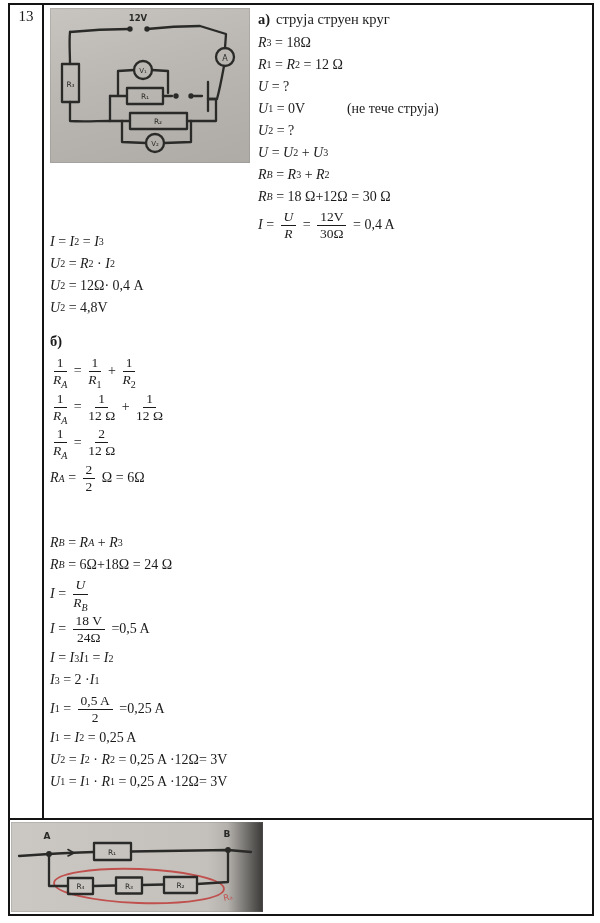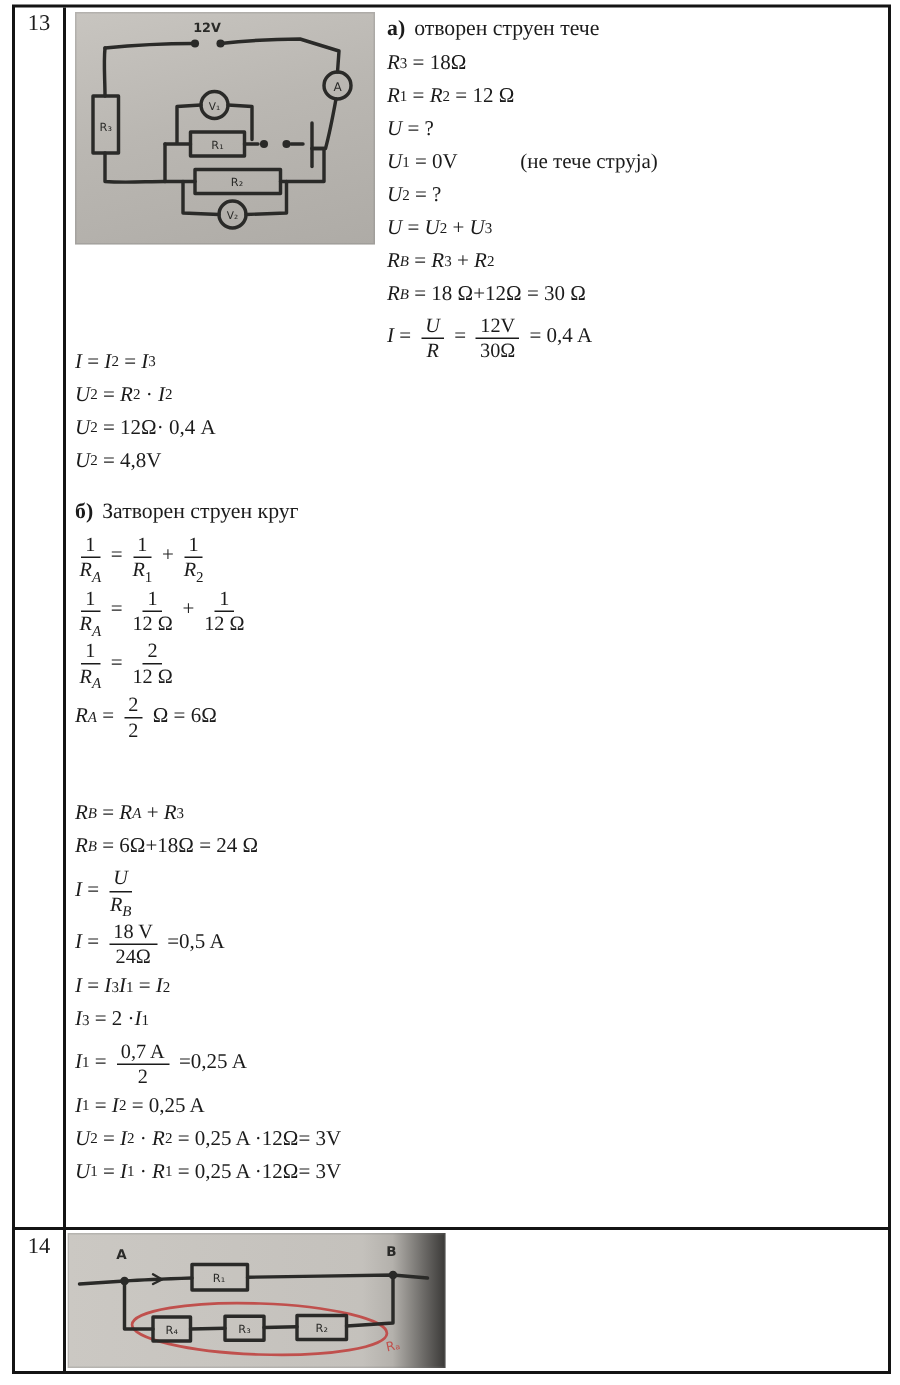--- a/index.html
+++ b/index.html
@@ -90,21 +90,21 @@
 
           <path class="wire" d="M72,113 L72,134 L96,135"></path>
           <circle class="wire" cx="105" cy="135" r="9"></circle>
           <text class="clabel" x="105" y="138" font-size="7" text-anchor="middle">V₂</text>
           <path class="wire" d="M114,135 L141,134 L141,113"></path>
         </svg>
       </div>
 
       <div class="block block-right">
         <div class="fline sect">
-          <b>а)</b><span>отворен струен тече</span>
+          <b>а)</b><span>струја струен круг</span>
         </div>
         <div>
             <div class="fline"><i>R</i><sub>3</sub> = 18Ω</div>
             <div class="fline"><i>R</i><sub>1</sub> = <i>R</i><sub>2</sub> = 12 Ω</div>
             <div class="fline"><i>U</i> = ?</div>
             <div class="fline"><i>U</i><sub>1</sub> = 0V            (не тече струја)</div>
             <div class="fline"><i>U</i><sub>2</sub> = ?</div>
             <div class="fline"><i>U</i> = <i>U</i><sub>2</sub> + <i>U</i><sub>3</sub></div>
             <div class="fline"><i>R</i><sub><i>B</i></sub> = <i>R</i><sub>3</sub> + <i>R</i><sub>2</sub></div>
             <div class="fline"><i>R</i><sub><i>B</i></sub> = 18 Ω+12Ω = 30 Ω</div>
@@ -113,47 +113,46 @@
       </div>
 
       <div class="block block-left">
         <div>
             <div class="fline"><i>I</i> = <i>I</i><sub>2</sub> = <i>I</i><sub>3</sub></div>
             <div class="fline"><i>U</i><sub>2</sub> = <i>R</i><sub>2</sub> · <i>I</i><sub>2</sub></div>
             <div class="fline"><i>U</i><sub>2</sub> = 12Ω· 0,4 A</div>
             <div class="fline"><i>U</i><sub>2</sub> = 4,8V</div>
           </div>
         <div class="fline sect gap-before">
-          <b>б)</b><span>Затворен струен круг</span>
+          <b>б)</b>
         </div>
         <div class="lines-frac">
             <div class="fline">    <span class="frac"><span>1</span><span><i>R</i><sub><i>A</i></sub></span></span> = <span class="frac"><span>1</span><span><i>R</i><sub>1</sub></span></span> + <span class="frac"><span>1</span><span><i>R</i><sub>2</sub></span></span></div>
             <div class="fline">    <span class="frac"><span>1</span><span><i>R</i><sub><i>A</i></sub></span></span> = <span class="frac"><span>1</span><span>12 Ω</span></span> + <span class="frac"><span>1</span><span>12 Ω</span></span></div>
             <div class="fline">    <span class="frac"><span>1</span><span><i>R</i><sub><i>A</i></sub></span></span> = <span class="frac"><span>2</span><span>12 Ω</span></span></div>
             <div class="fline">     <i>R</i><sub><i>A</i></sub> = <span class="frac"><span>2</span><span>2</span></span> Ω = 6Ω</div>
           </div>
         <div class="biggap-before">
             <div class="fline"><i>R</i><sub><i>B</i></sub> = <i>R</i><sub><i>A</i></sub> + <i>R</i><sub>3</sub></div>
             <div class="fline"><i>R</i><sub><i>B</i></sub> = 6Ω+18Ω = 24 Ω</div>
             <div class="fline"><i>I</i> = <span class="frac"><span><i>U</i></span><span><i>R</i><sub><i>B</i></sub></span></span></div>
             <div class="fline"><i>I</i> = <span class="frac"><span>18 V</span><span>24Ω</span></span> =0,5 A</div>
             <div class="fline"><i>I</i> = <i>I</i><sub>3</sub>                   <i>I</i><sub>1</sub> = <i>I</i><sub>2</sub></div>
             <div class="fline"><i>I</i><sub>3</sub> = 2 ·<i>I</i><sub>1</sub></div>
-            <div class="fline"><i>I</i><sub>1</sub> = <span class="frac"><span>0,7 A</span><span>2</span></span> =0,25 A</div>
+            <div class="fline"><i>I</i><sub>1</sub> = <span class="frac"><span>0,5 A</span><span>2</span></span> =0,25 A</div>
             <div class="fline">    <i>I</i><sub>1</sub> = <i>I</i><sub>2</sub> = 0,25 A</div>
             <div class="fline"><i>U</i><sub>2</sub> = <i>I</i><sub>2</sub> · <i>R</i><sub>2</sub> = 0,25 A ·12Ω= 3V</div>
             <div class="fline"><i>U</i><sub>1</sub> = <i>I</i><sub>1</sub> · <i>R</i><sub>1</sub> = 0,25 A ·12Ω= 3V</div>
           </div>
       </div>
 
     </div>
   </div>
 
   <div class="row row-14">
-    <div class="numcell">14</div>
     <div class="cell">
 
       <div class="photo photo-14">
         <svg width="252" height="90" viewBox="0 0 252 90">
 
           <ellipse class="redpen" cx="128" cy="64" rx="85" ry="17" transform="rotate(2 128 64)" stroke="#c0504d"></ellipse>
           <text class="redtext" x="213" y="79" font-size="8.5" transform="rotate(-12 213 79)" fill="#c0504d">Rₐ</text>
 
           <path class="wire" d="M8,34 L38,32 C53,31 68,30.5 83,30"></path>
           <path class="wire thin" d="M57,27.5 L63,31 L57,34"></path>

